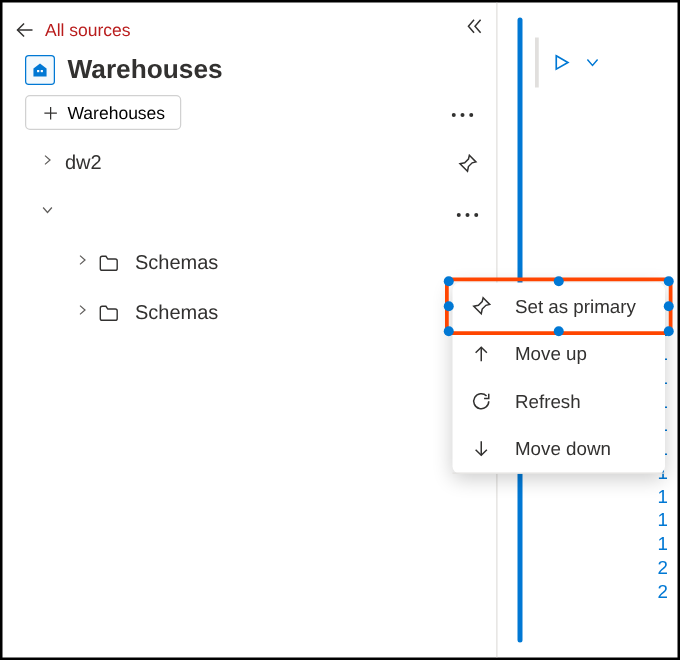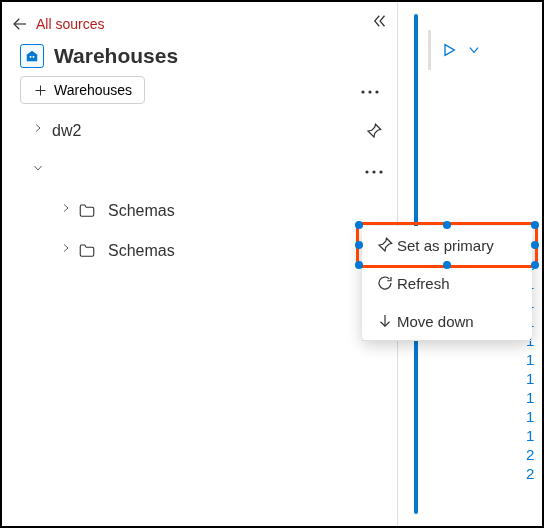--- a/index.html
+++ b/index.html
@@ -30,21 +30,21 @@
   .folder-icon { margin-right: 8px; margin-left: 2px; }
 
   
   .blue-line { position: absolute; left: 16px; top: 12px; width: 4px; height: 500px; background: #0078d4; border-radius: 2px; }
   .run-row { position: absolute; top: 28px; left: 30px; display: flex; align-items: center; gap: 10px; border-left: 3px solid #e1dfdd; padding-left: 10px; height: 40px; }
   .run-row svg { cursor: pointer; }
   .numbers { position: absolute; left: 128px; top: 254px; display: flex; flex-direction: column; gap: 2px; color: #0078d4; font-size: 15px; }
 
   
   .context-menu { position: absolute; left: 360px; top: 224px; width: 170px; background: #fff; border-radius: 6px; box-shadow: 0 4px 16px rgba(0,0,0,0.2); overflow: visible; z-index: 10; }
-  .menu-item { display: flex; align-items: center; gap: 3px; padding: 10px 14px; cursor: pointer; font-size: 15px; }
+  .menu-item { display: flex; align-items: center; gap: 18px; padding: 10px 14px; cursor: pointer; font-size: 15px; }
   .menu-item svg { flex-shrink: 0; }
   .menu-divider { height: 1px; background: #e1dfdd; }
 
   .highlighted-item { position: relative; }
   .selection-box { position: absolute; left: -6px; top: -4px; right: -6px; bottom: -4px; border: 3px solid #ff4500; border-radius: 2px; pointer-events: none; }
   .handle { position: absolute; width: 8px; height: 8px; background: #0078d4; border-radius: 50%; }
   .h-tl { left: -4px; top: -4px; } .h-tr { right: -4px; top: -4px; }
   .h-bl { left: -4px; bottom: -4px; } .h-br { right: -4px; bottom: -4px; }
   .h-tc { left: 50%; top: -4px; transform: translateX(-50%); }
   .h-bc { left: 50%; bottom: -4px; transform: translateX(-50%); }
@@ -199,20 +199,27 @@
         <div class="handle h-tr"></div>
       <div class="handle h-lc"></div>
         <div class="handle h-rc"></div>
       <div class="handle h-bl"></div>
         <div class="handle h-bc"></div>
         <div class="handle h-br"></div>
     </div>
   </div>
   <div class="menu-item">
     <svg width="18" height="18" viewBox="0 0 24 24" fill="none" stroke="#323130" stroke-width="1.6">
+        <path d="M12 20V5"></path>
+        <path d="M6 11l6-6 6 6"></path>
+      </svg>
+    <span>Move up</span>
+  </div>
+  <div class="menu-item">
+    <svg width="18" height="18" viewBox="0 0 24 24" fill="none" stroke="#323130" stroke-width="1.6">
         <path d="M20 12a8 8 0 11-2.3-5.6"></path>
         <path d="M20 4v5h-5"></path>
       </svg>
     <span>Refresh</span>
   </div>
   <div class="menu-item">
     <svg width="18" height="18" viewBox="0 0 24 24" fill="none" stroke="#323130" stroke-width="1.6">
         <path d="M12 4v15"></path>
         <path d="M6 13l6 6 6-6"></path>
       </svg>

